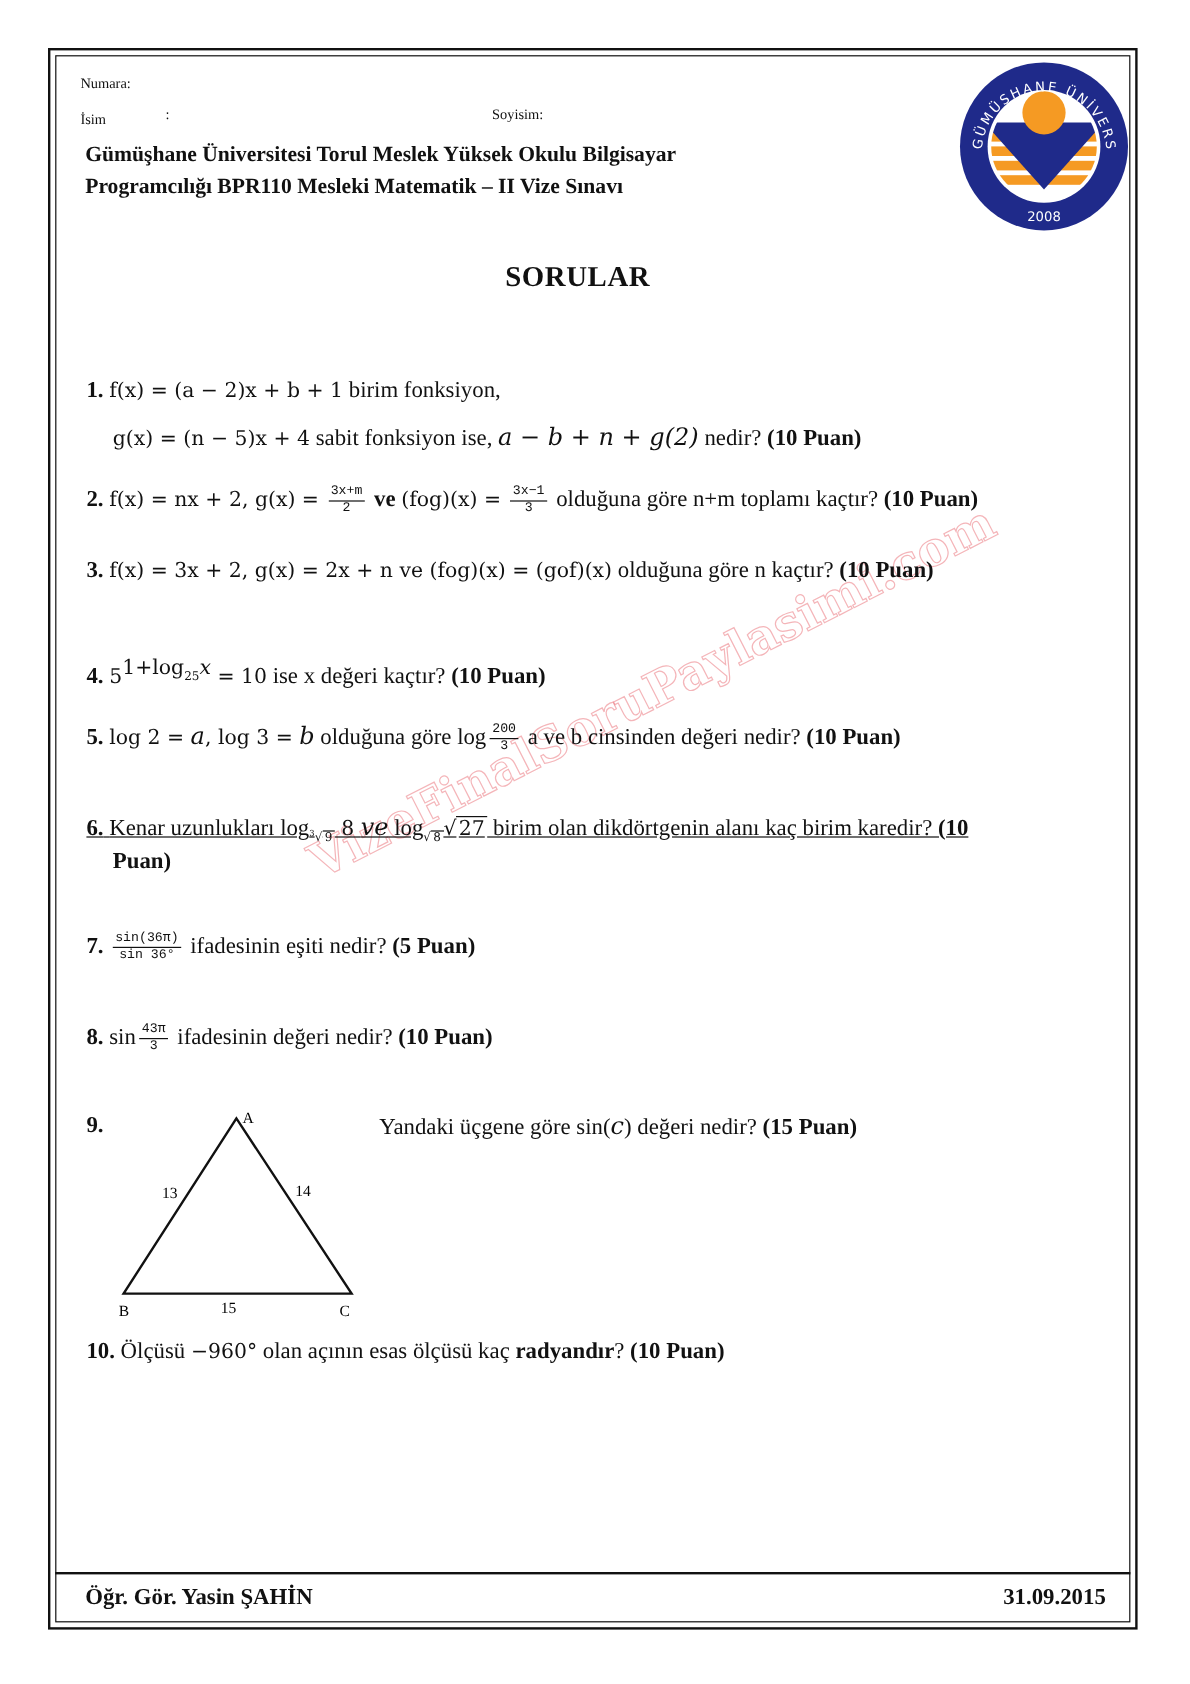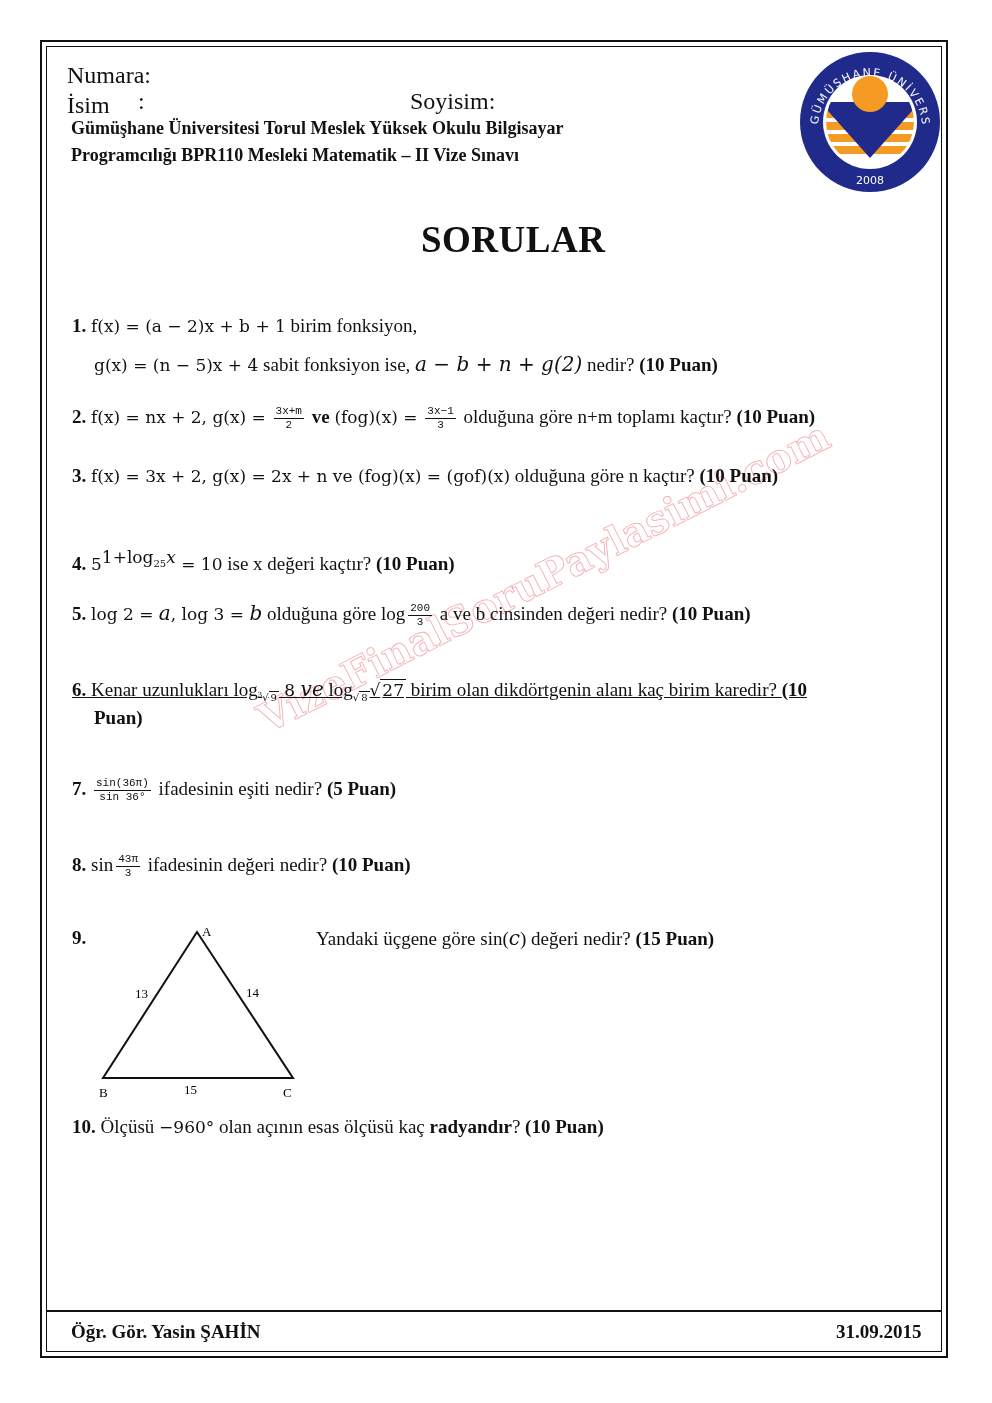--- a/index.html
+++ b/index.html
@@ -3,23 +3,23 @@
 <meta charset="utf-8">
 <style>
   html, body { margin: 0; padding: 0; background: #ffffff; }
   body { width: 992px; height: 1403px; position: relative; overflow: hidden;
          font-family: "Liberation Serif", "DejaVu Serif", serif; color: #111; }
   .outer { position: absolute; left: 40px; top: 40px; width: 908px; height: 1318px;
            border: 2px solid #111; box-sizing: border-box; }
   .inner { position: absolute; left: 46px; top: 46px; width: 896px; height: 1306px;
            border: 1px solid #111; box-sizing: border-box; }
   .abs { position: absolute; white-space: nowrap; }
-  .hdr { font-size: 24px; }
+  .hdr { font-size: 12px; }
   .inst { font-size: 18px; font-weight: bold; }
-  .title { font-size: 37px; font-weight: bold; letter-spacing: 0.5px; }
+  .title { font-size: 24px; font-weight: bold; letter-spacing: 0.5px; }
   .q { position: absolute; left: 72px; font-size: 19px; line-height: 26px; white-space: nowrap; }
   .q b { font-weight: bold; margin-top: 16px; }
   .num { font-weight: bold; }
   .m { font-family: "DejaVu Serif", serif; font-size: 17px; }
   .mi { font-family: "DejaVu Serif", serif; font-style: italic; font-size: 20px; }
   .frac { display: inline-flex; flex-direction: column; align-items: center; vertical-align: middle;
           font-family: Liberation Mono, monospace; font-size: 11px; line-height: 13px; margin: 0 3px; }
   .frac .n { border-bottom: 1px solid #111; padding: 0 2px; }
   .frac .d { padding: 0 2px; }
   sup { font-size: 12px; }

